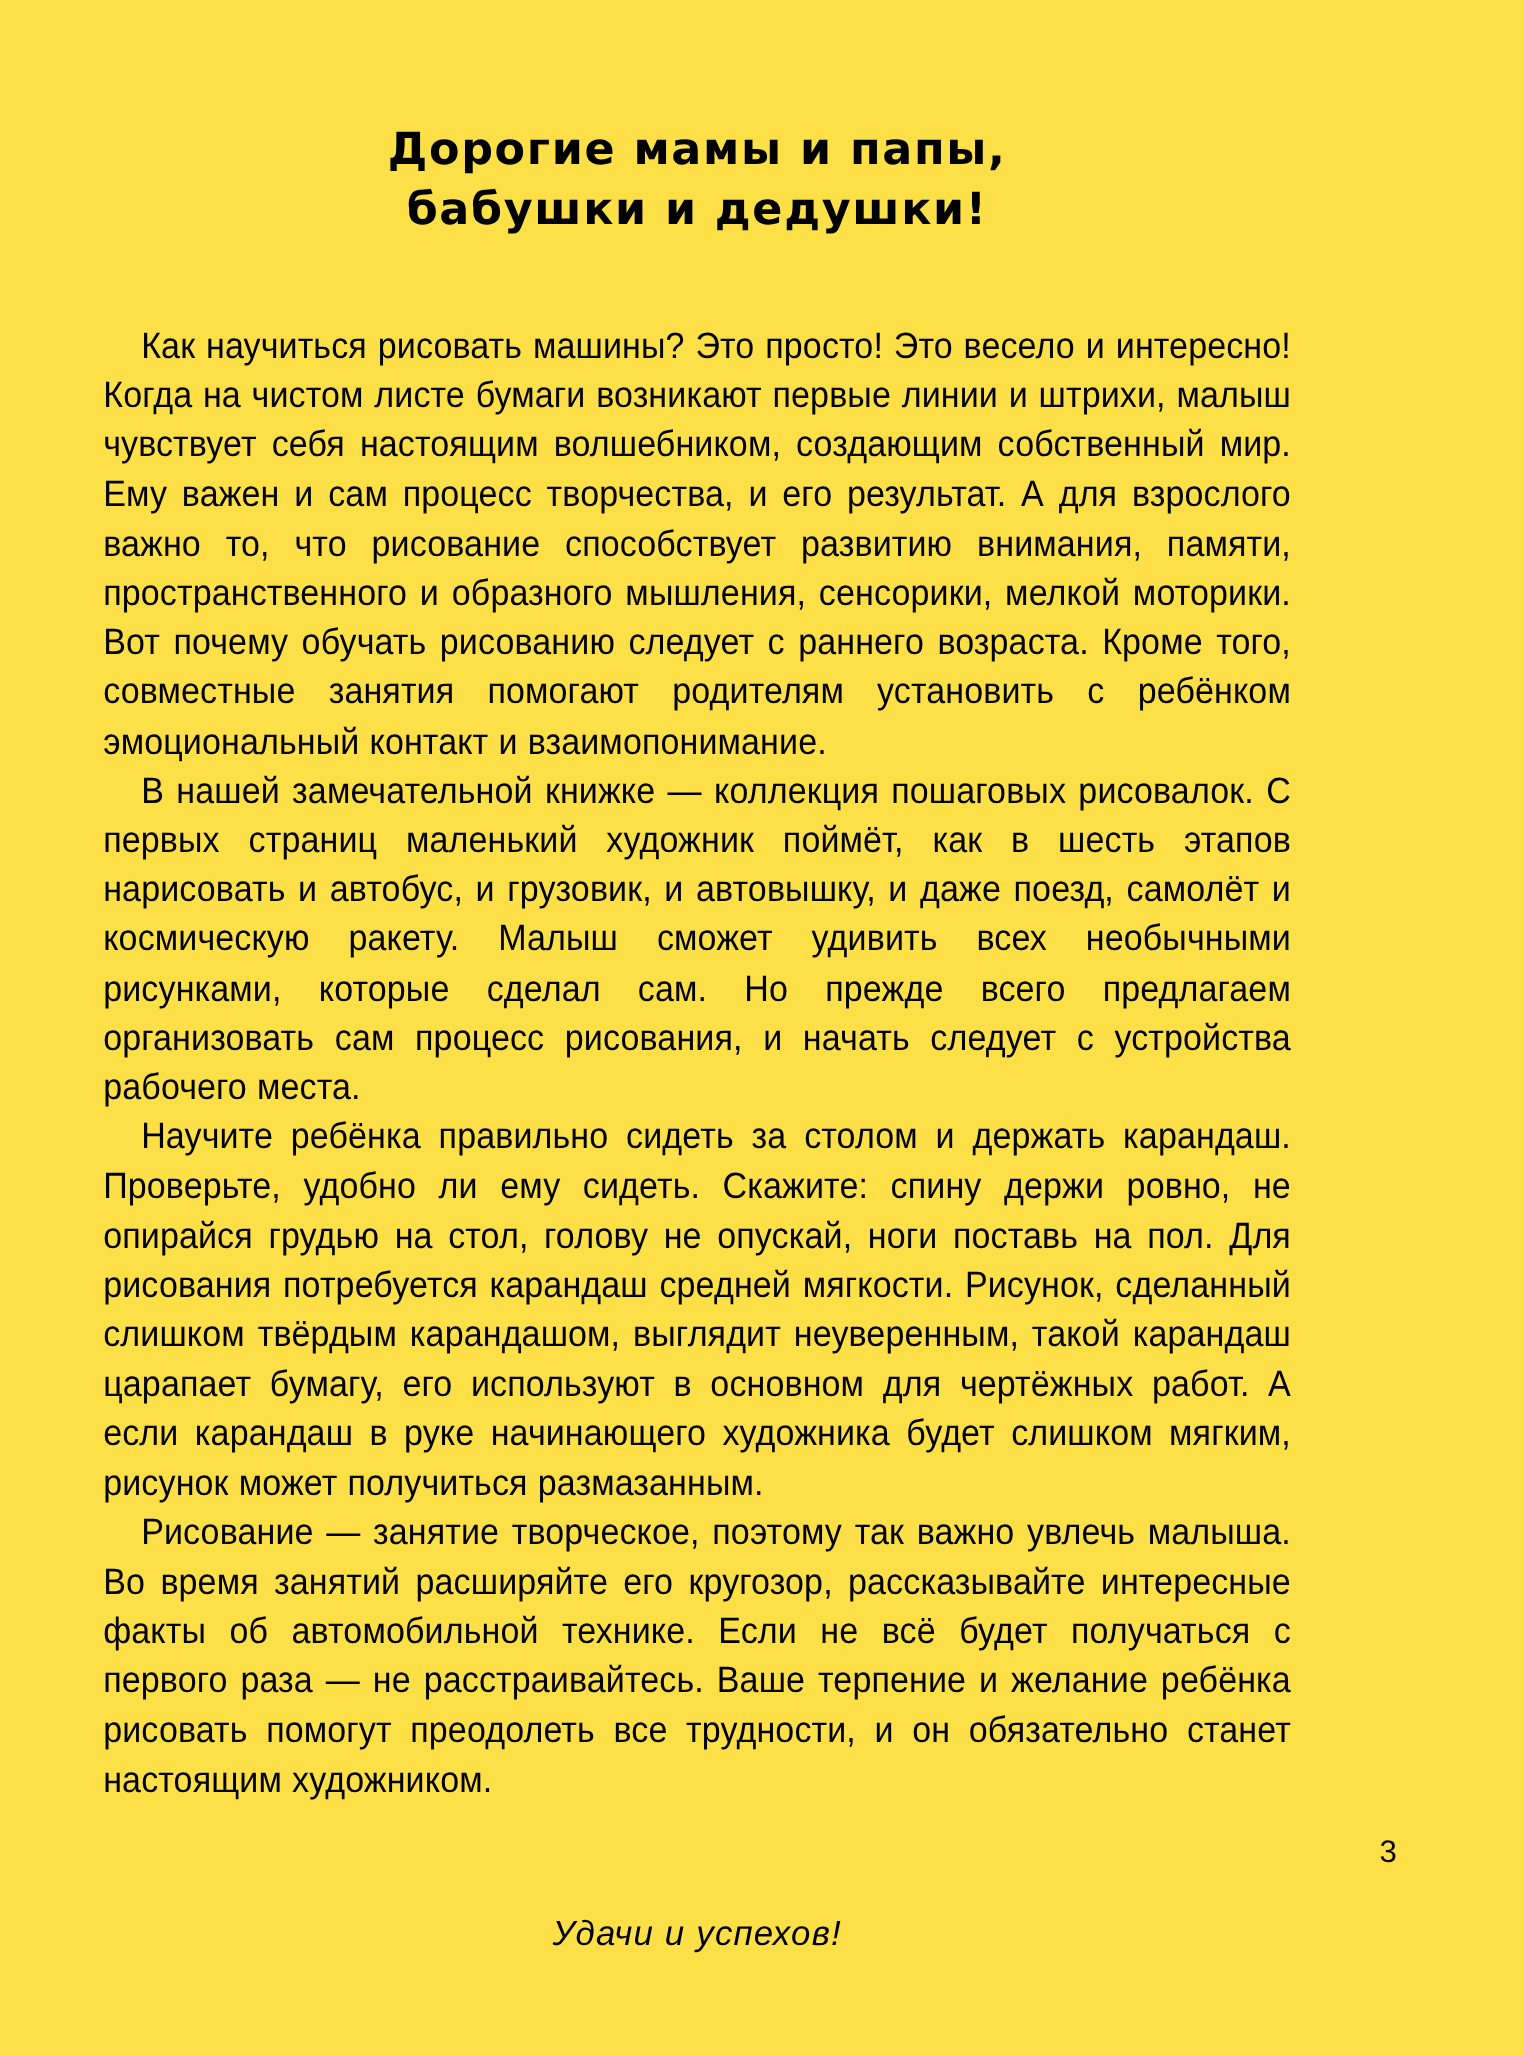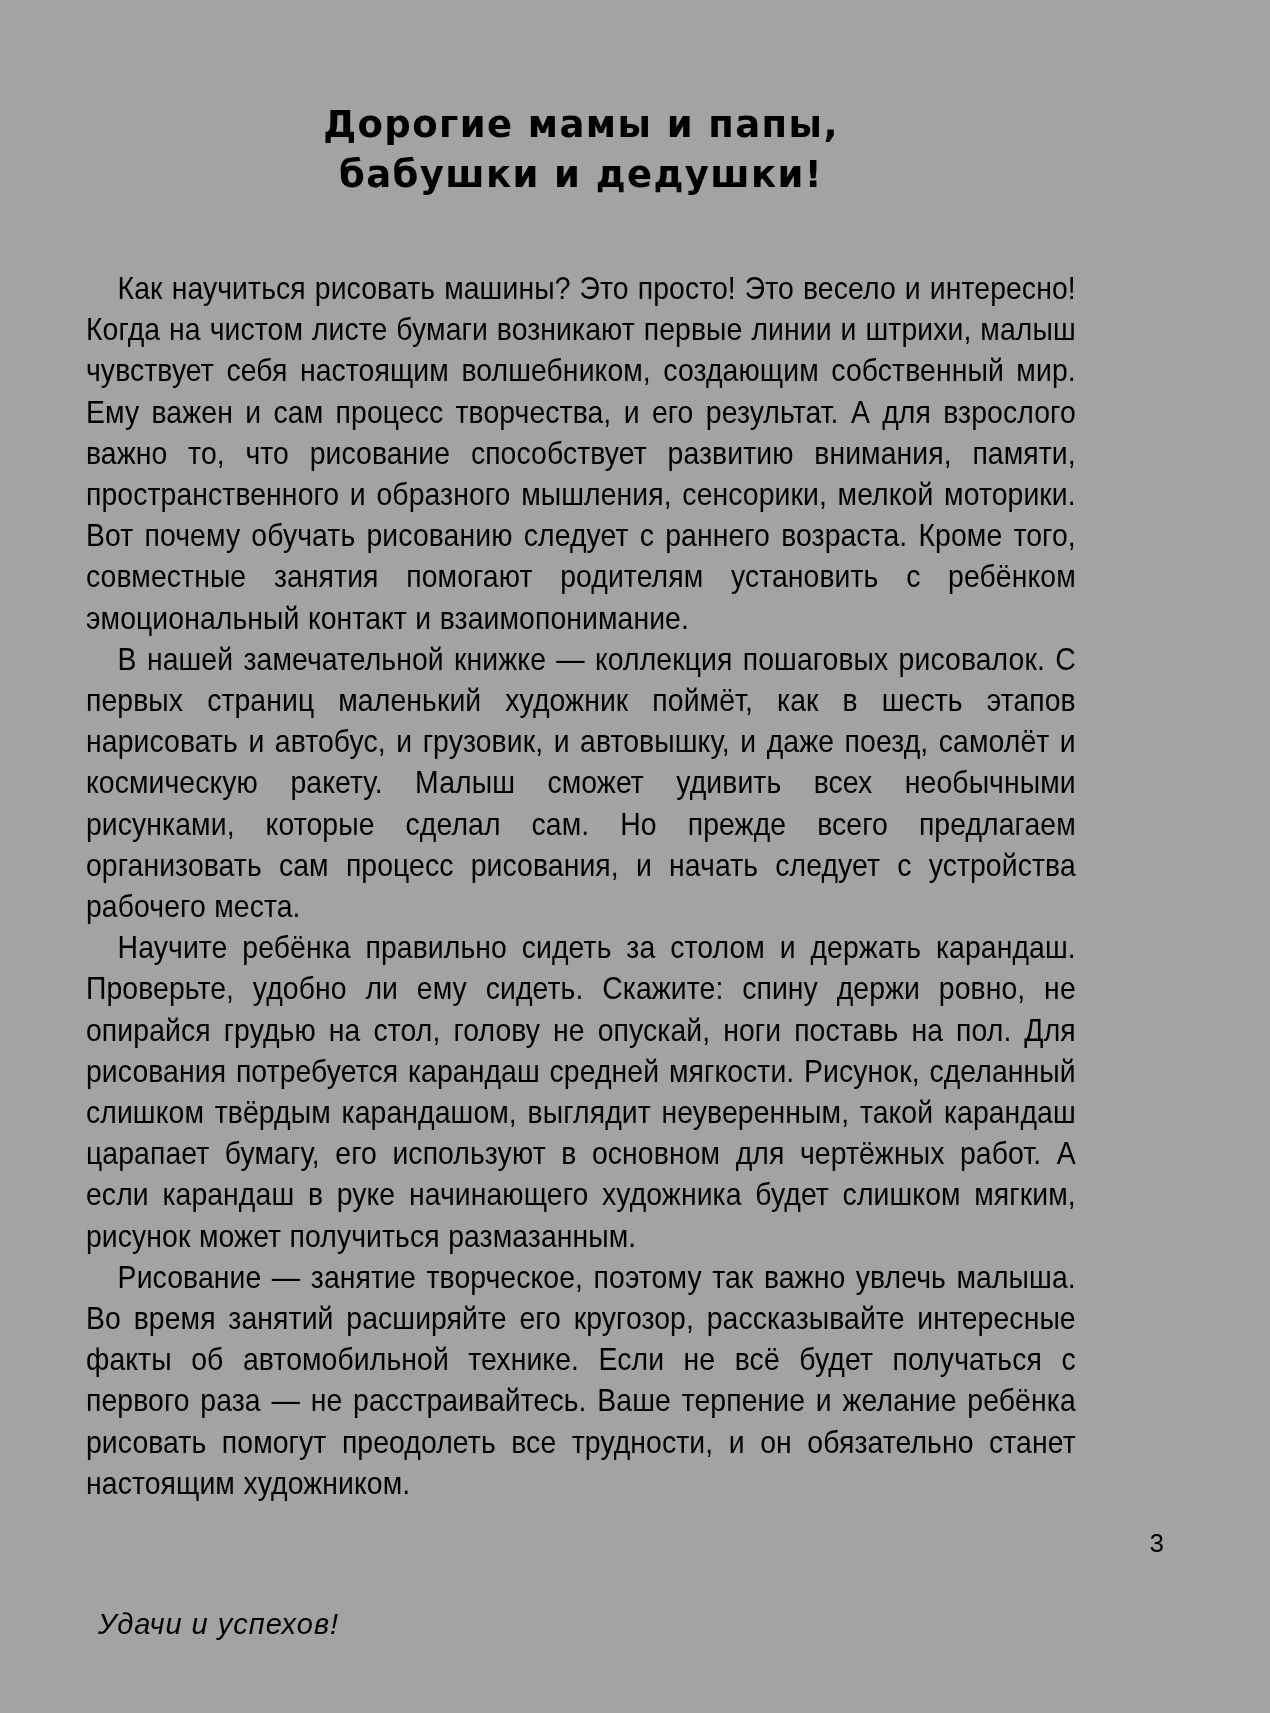--- a/index.html
+++ b/index.html
@@ -4,21 +4,21 @@
 <style>
   html, body {
     margin: 0;
     padding: 0;
     background: #ffffff;
   }
   .page {
     position: relative;
     width: 1270px;
     height: 1713px;
-    background: #a3a3a3;
+    background: #fde047;
     box-sizing: border-box;
     overflow: hidden;
     font-family: "Liberation Sans", "DejaVu Sans", sans-serif;
     color: #000000;
   }
   .content {
     position: absolute;
     left: 86px;
     top: 0;
     width: 990px;
@@ -46,22 +46,23 @@
     text-justify: inter-word;
     text-indent: 34px;
     letter-spacing: 0.1px;
     word-spacing: 0.5px;
     transform: scaleX(0.93);
     transform-origin: left top;
     width: 107.5%;
     hyphens: manual;
   }
   .closing {
-    margin: 12px;
+    margin: 0;
     padding-top: 92px;
+    text-align: center;
     font-family: "Liberation Sans", "DejaVu Sans", sans-serif;
     font-style: italic;
     font-size: 29px;
     letter-spacing: 1px;
   }
   .page-number {
     position: absolute;
     right: 106px;
     top: 1528px;
     font-family: "Liberation Sans", "DejaVu Sans", sans-serif;

